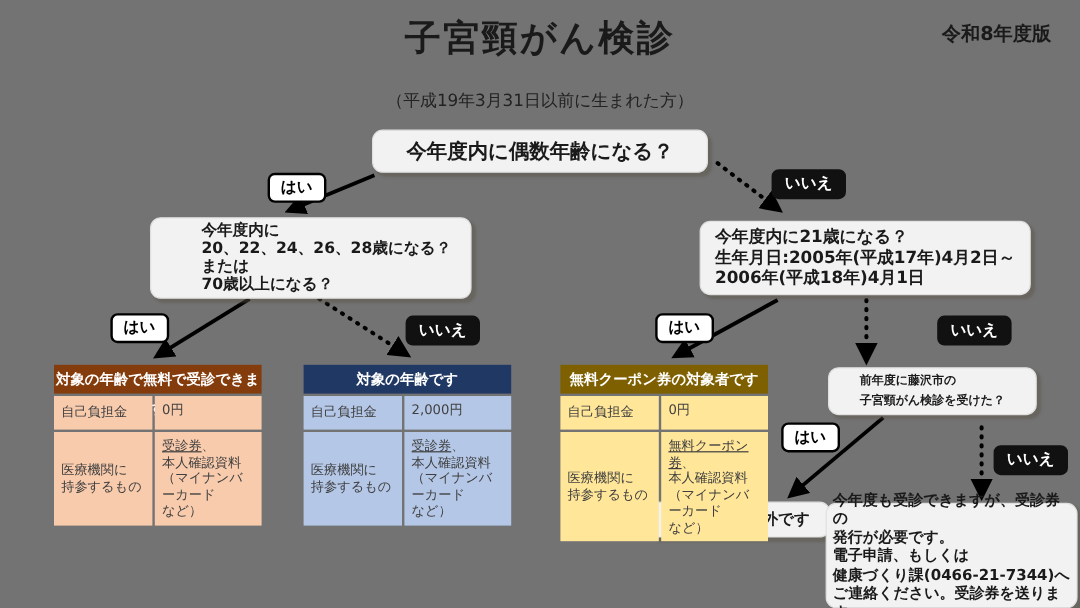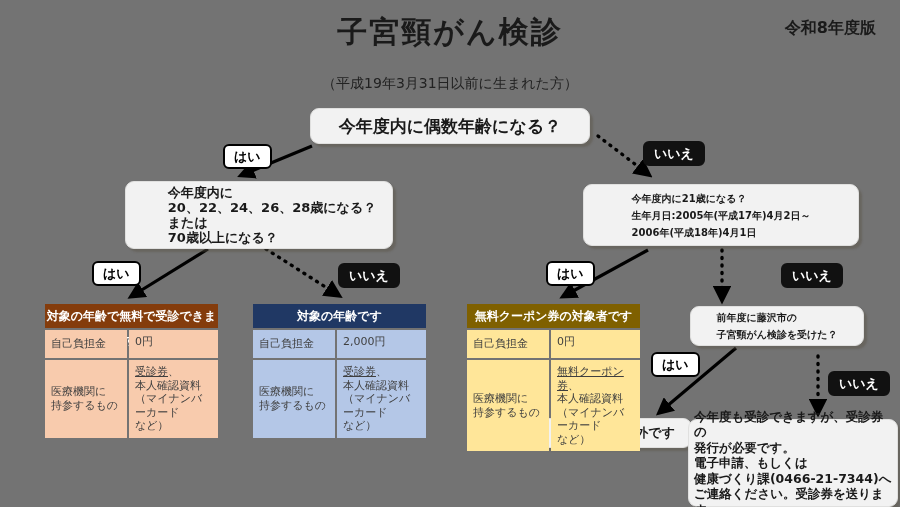--- a/index.html
+++ b/index.html
@@ -15,21 +15,21 @@
   .subtitle2{left:0;right:0;top:75px;text-align:center;font-size:14px;color:#222;}
   .edition{right:24px;top:18px;font-size:16px;font-weight:bold;}
   .qbox{
     background:#F2F2F2;border:1px solid #e0e0df;border-radius:9px;
     box-shadow:3px 3px 2px rgba(90,85,70,0.45);
     display:flex;align-items:center;justify-content:center;
     text-align:left;font-weight:bold;white-space:pre-line;
   }
   .root-q{left:310px;top:108px;width:278px;height:34px;font-size:17px;}
   .left-q{left:125px;top:181px;width:240px;height:66px;font-size:13px;line-height:15px;padding-left:26px;}
-  .right-q{left:583px;top:184px;width:274px;height:60px;font-size:10px;line-height:17px;}
+  .right-q{left:583px;top:184px;width:274px;height:60px;font-size:14px;line-height:17px;}
   .prev-q{left:690px;top:306px;width:172px;height:38px;font-size:10px;line-height:17px;}
   .noel{left:540px;top:418px;width:150px;height:28px;font-size:13px;}
   .reissue{left:688px;top:419px;width:198px;height:80px;font-size:12.5px;line-height:15.5px;
            justify-content:flex-start;text-align:left;padding:3px 5px;}
   .tag{
     position:absolute;font-size:13px;font-weight:bold;line-height:1;
     border-radius:6px;padding:4px 9px;
   }
   .tag-yes{background:#ffffff;color:#000;border:2px solid #000;}
   .tag-no{background:#111111;color:#fff;border:2px solid #111;}

